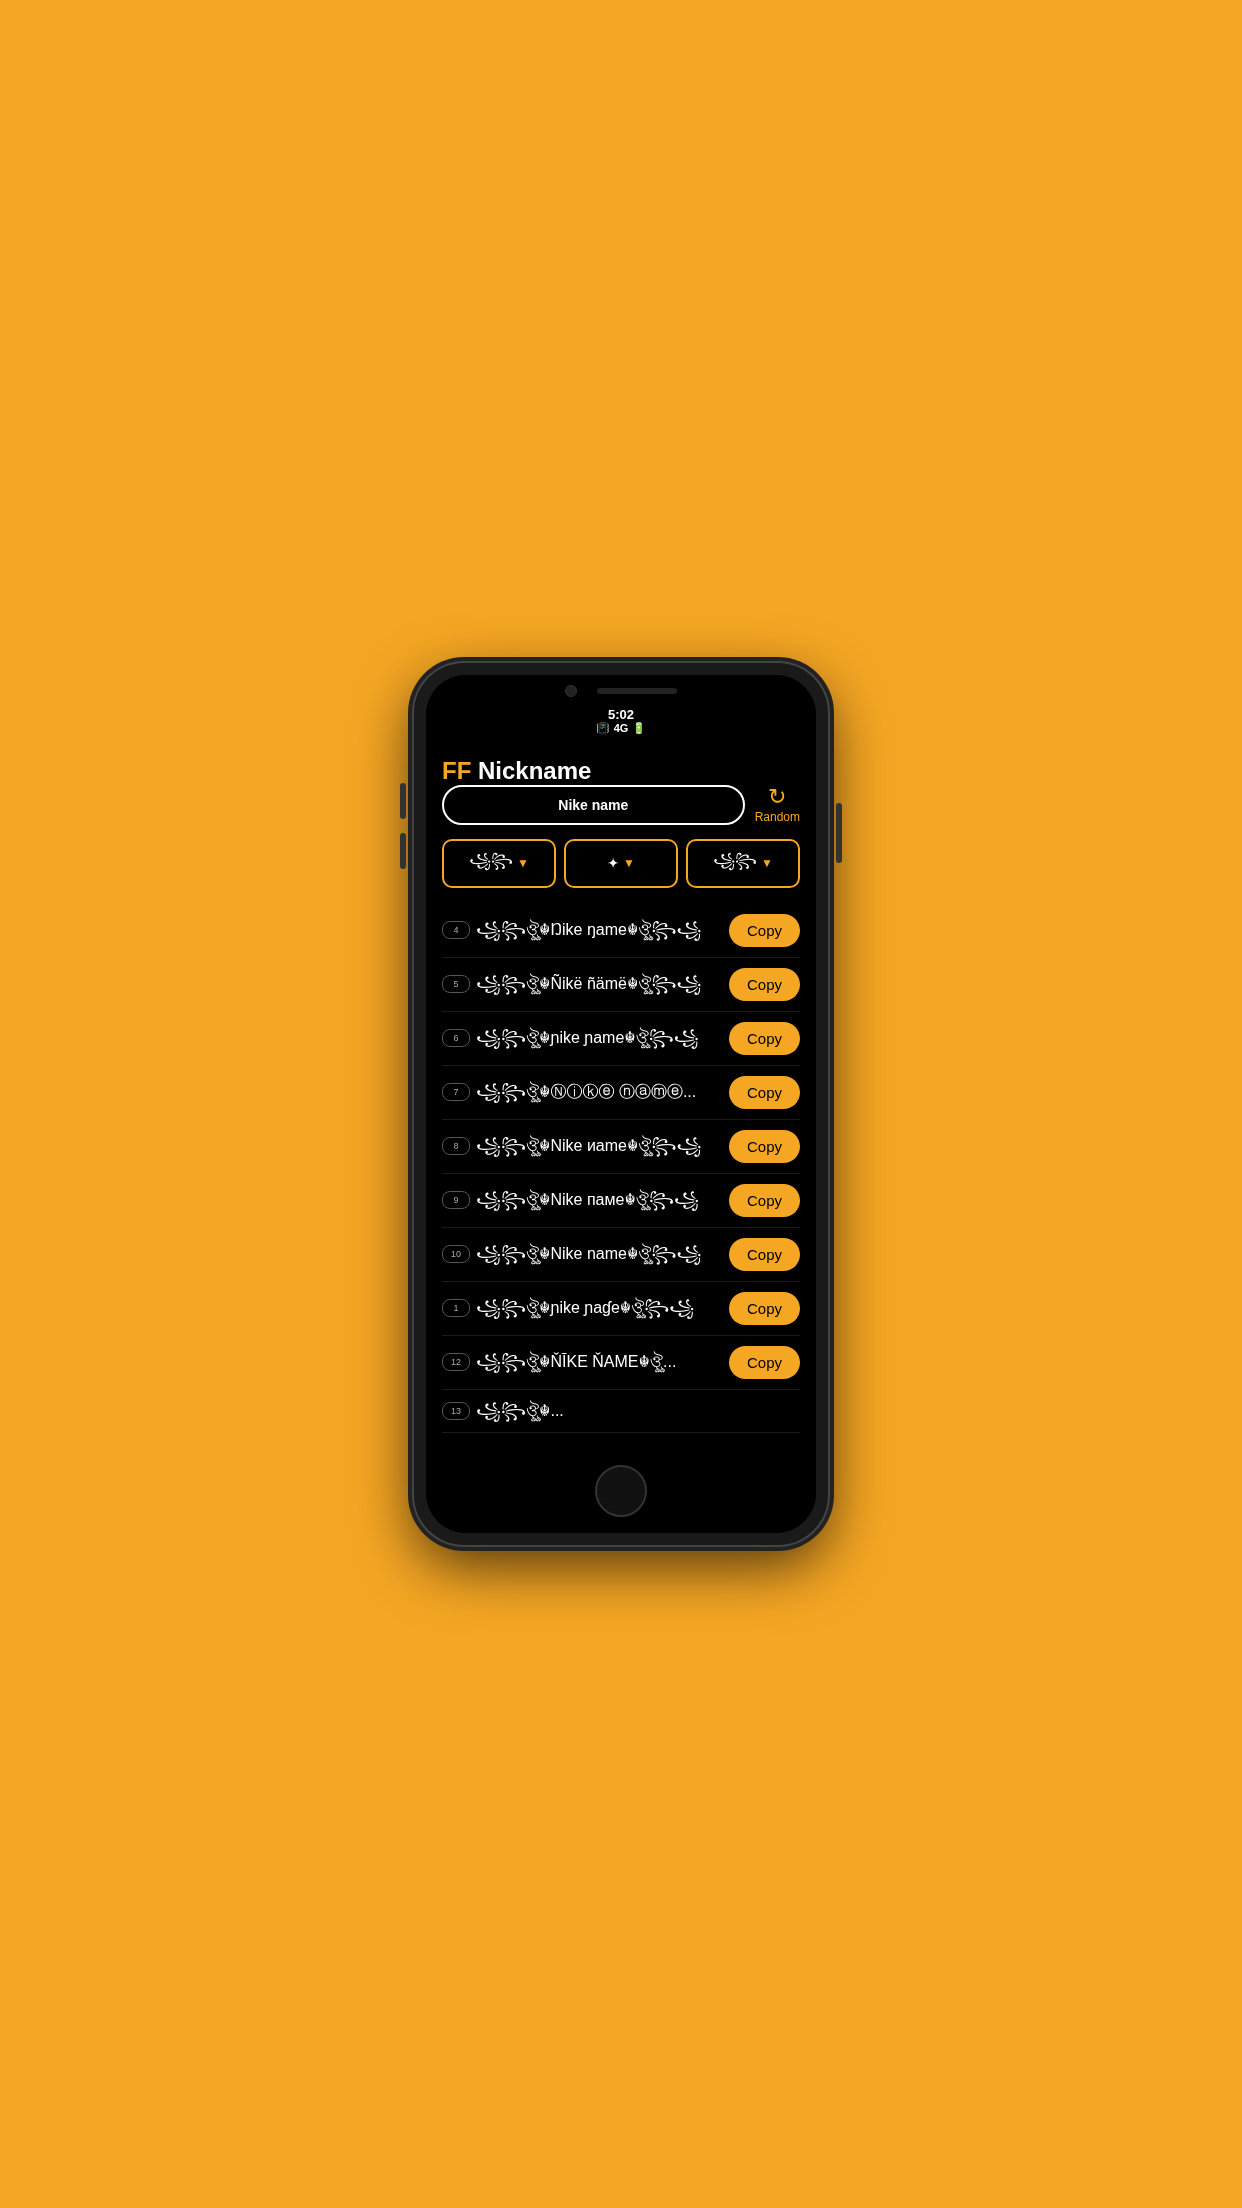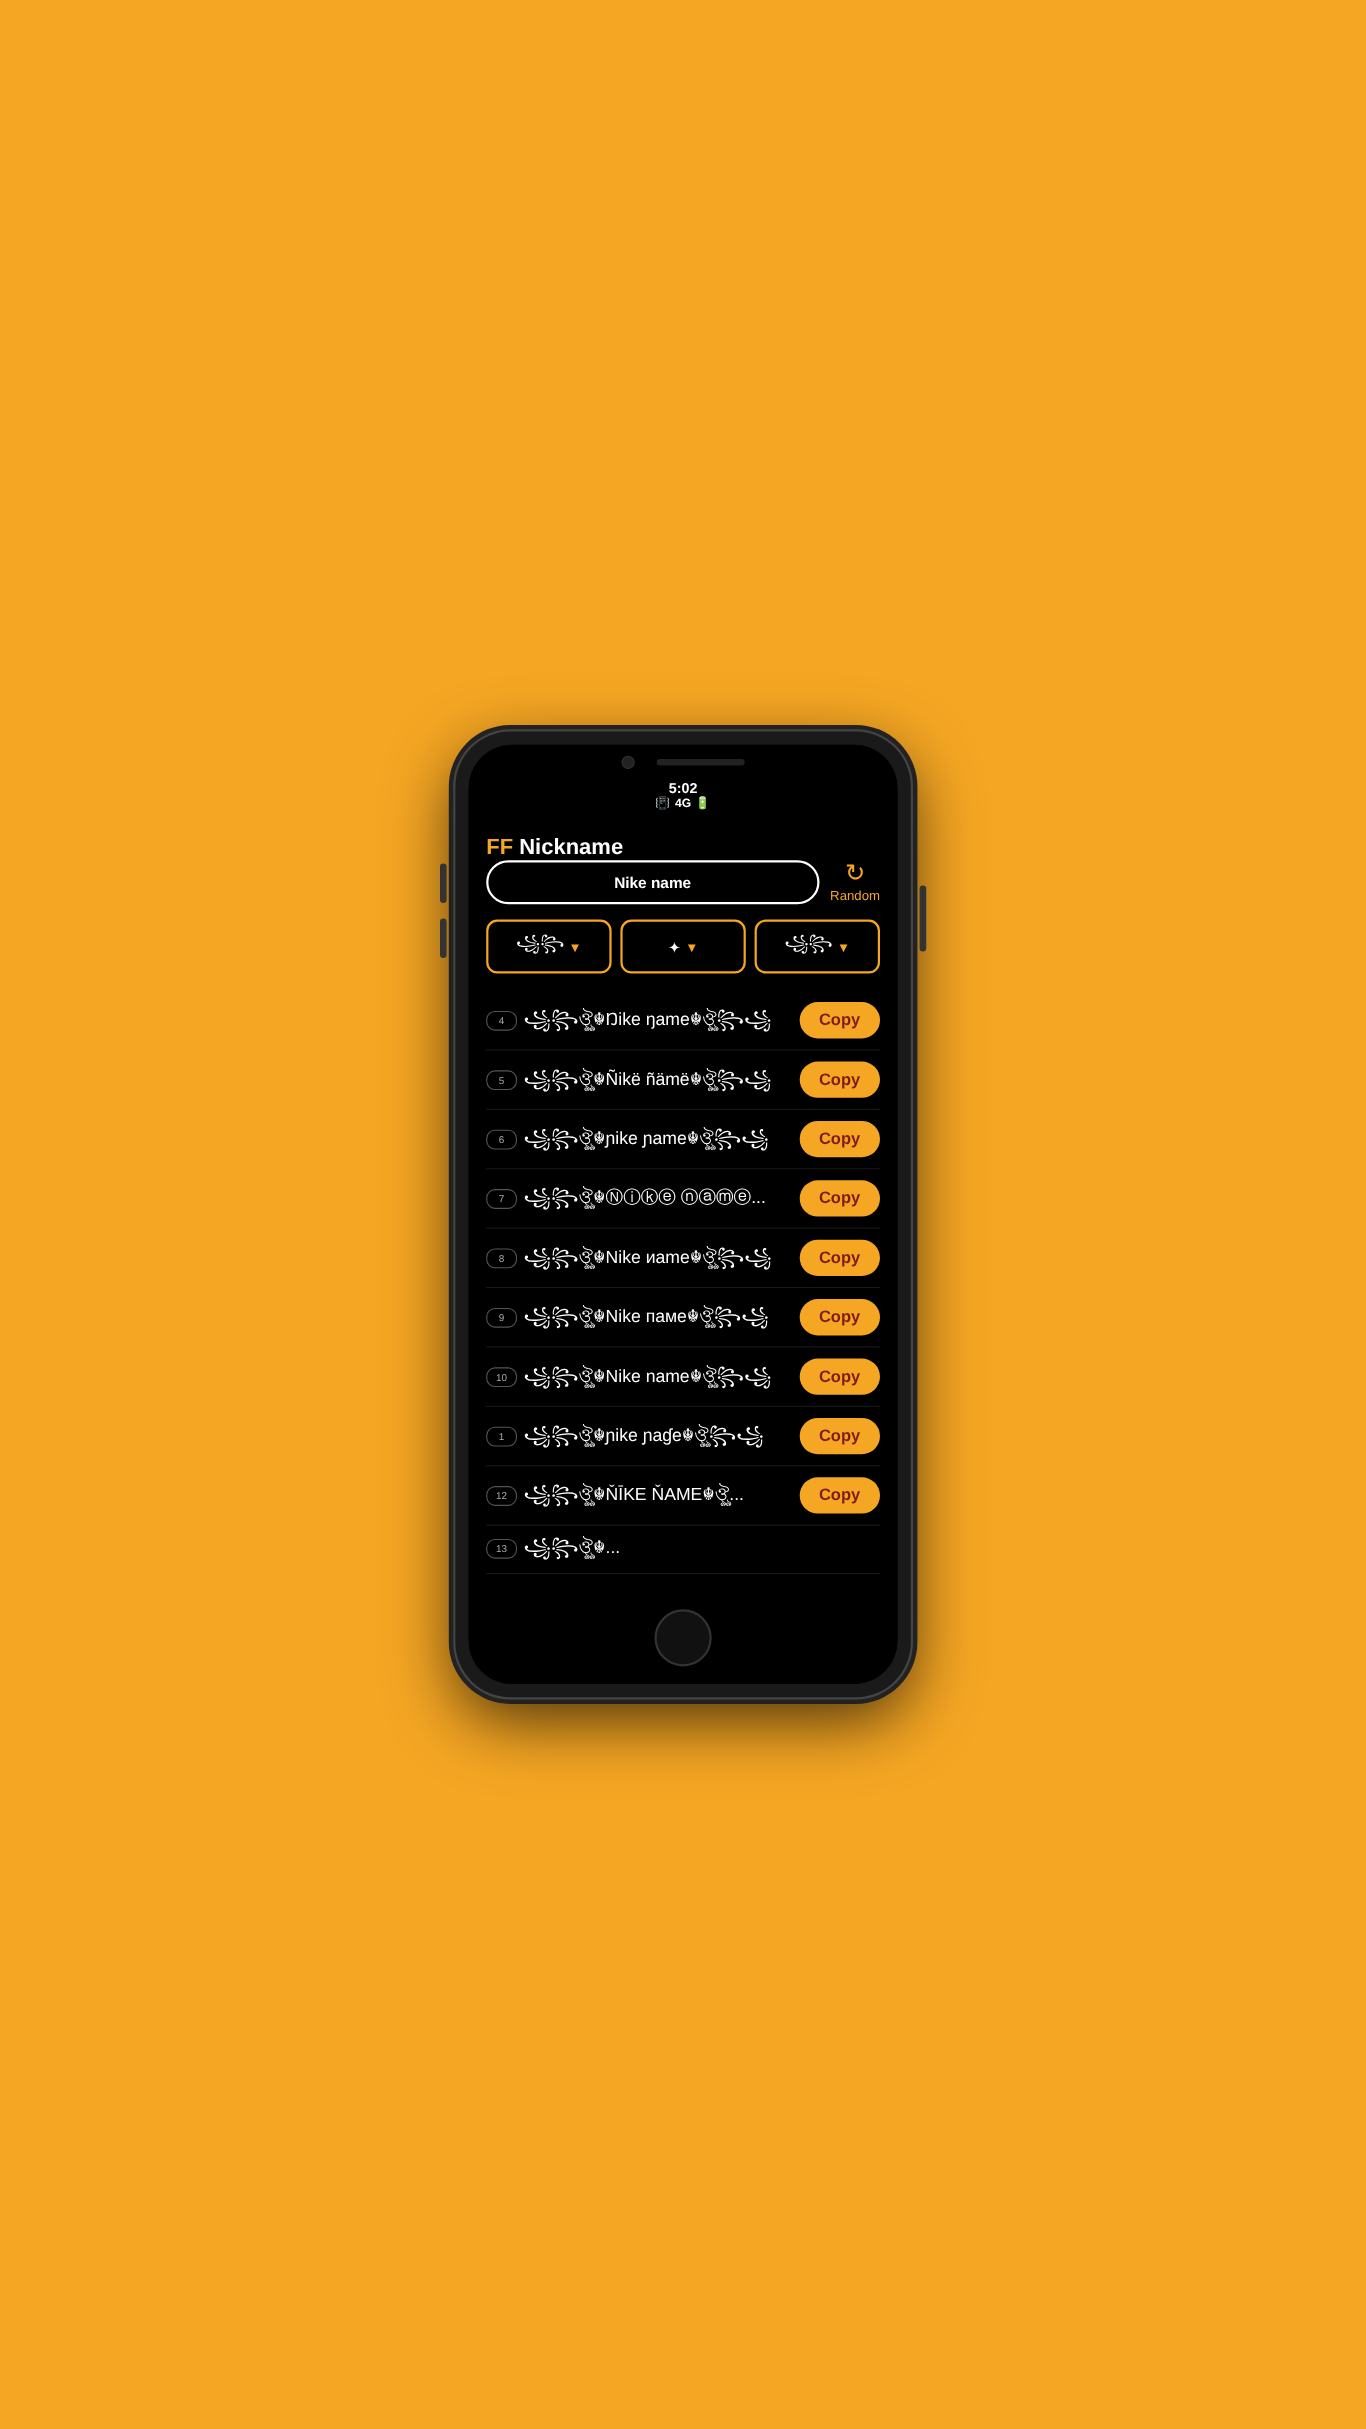--- a/index.html
+++ b/index.html
@@ -73,21 +73,21 @@
       font-size: 11px;
     }
 
     .app-content {
       background: #000;
       min-height: 700px;
       padding: 16px 16px 20px;
     }
 
     .app-title {
-      font-size: 20px;
+      font-size: 24px;
       font-weight: 800;
       color: #fff;
     }
 
     .app-title span.ff {
       color: #F5A623;
     }
 
     .search-row {
       display: flex;
@@ -179,26 +179,26 @@
     .nickname-text {
       flex: 1;
       color: #fff;
       font-size: 16px;
       word-break: break-all;
       line-height: 1.4;
     }
 
     .copy-btn {
       background: #F5A623;
-      color: #7f1d1d;
+      color: #000000;
       border: none;
       border-radius: 20px;
       padding: 8px 18px;
       font-size: 15px;
-      font-weight: 700;
+      font-weight: 400;
       cursor: pointer;
       flex-shrink: 0;
     }
 
     .home-indicator-area {
       background: #000;
       display: flex;
       justify-content: center;
       padding: 12px 0 16px;
     }

